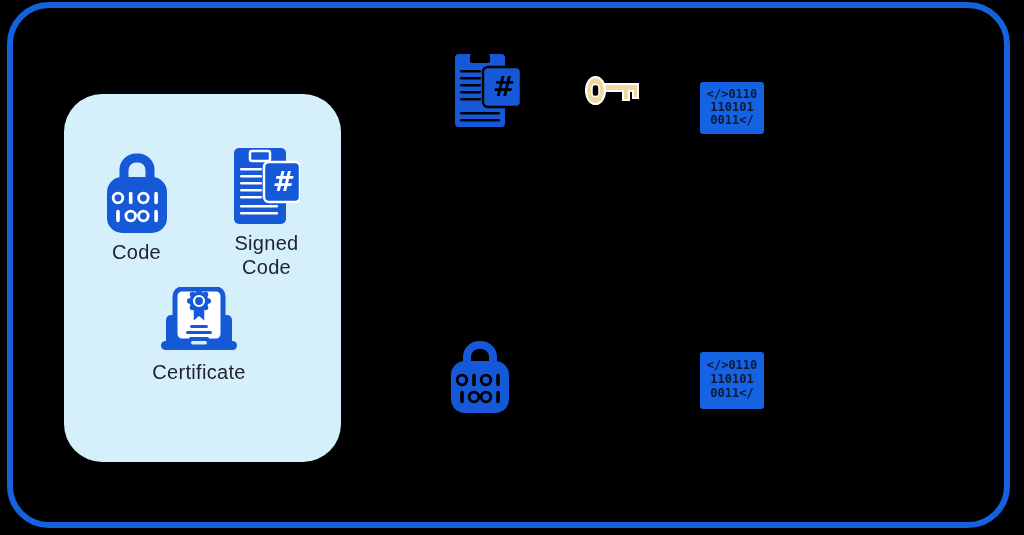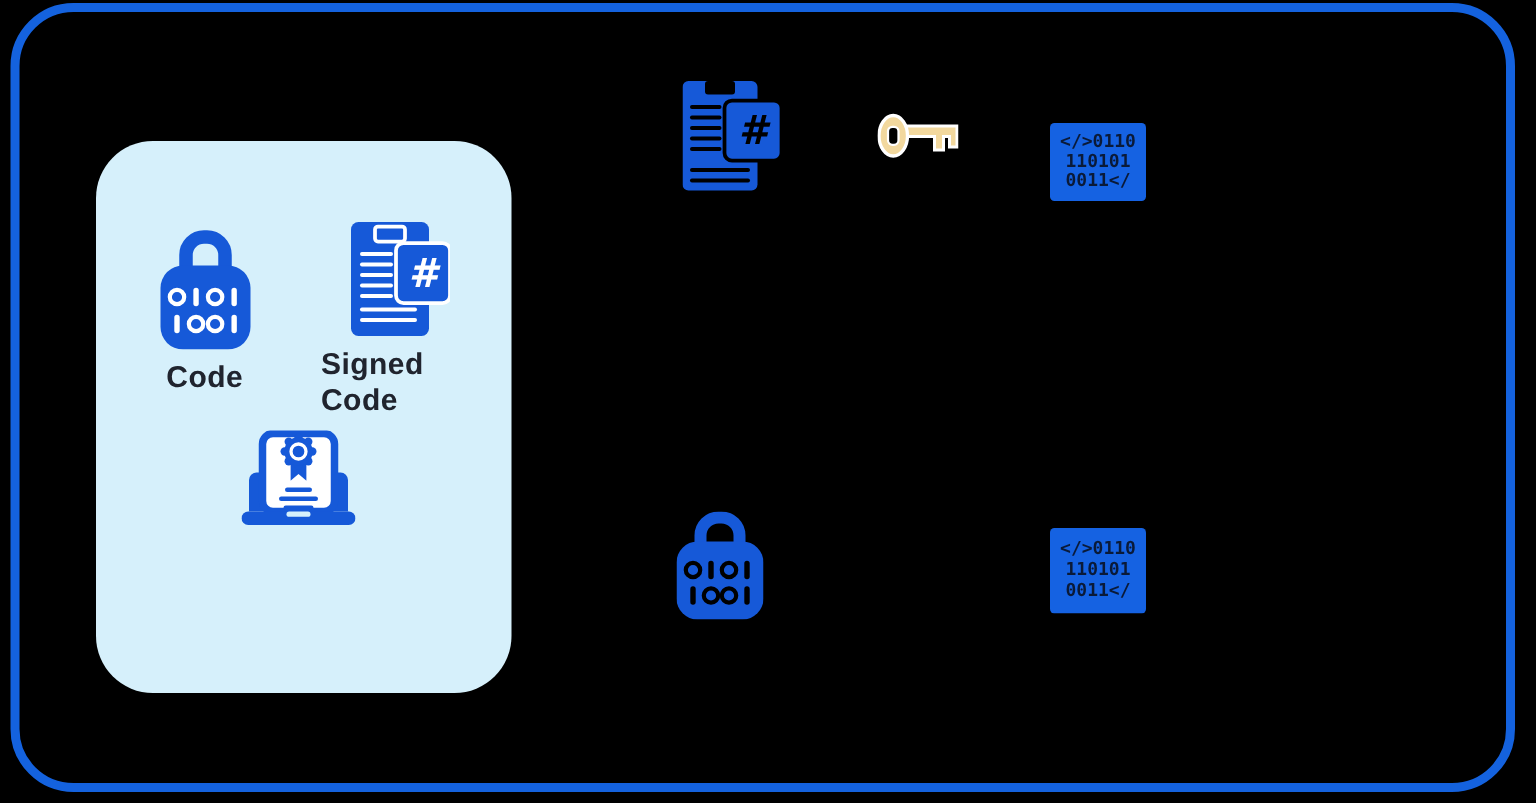--- a/index.html
+++ b/index.html
@@ -12,22 +12,22 @@
     position:absolute;left:7px;top:2px;width:1003px;height:526px;
     box-sizing:border-box;border:6px solid var(--border-blue,#1462DE);
     border-radius:42px;
   }
   .panel{
     position:absolute;left:64px;top:94px;width:277px;height:368px;
     background:var(--panel-bg,#D6F0FB);border-radius:38px;
   }
   .item{position:absolute;display:flex;flex-direction:column;align-items:center;}
   .item .label{
-    margin-top:8px;font-size:20px;line-height:1.18;font-weight:700;
-    color:var(--label-text,#20242E);letter-spacing:.3px;
+    margin-top:8px;font-size:20px;line-height:1.18;font-weight:400;
+    color:var(--label-text,#20242E);text-align:center;letter-spacing:.3px;
   }
   .item-code{left:10px;top:57px;width:125px;}
   .item-signed{left:150px;top:54px;width:105px;}
   .item-cert{left:65px;top:193px;width:140px;}
   .flow{position:absolute;line-height:0;}
   .pos-hashdoc{left:455px;top:54px;}
   .pos-key{left:585px;top:74px;}
   .pos-mon-top{left:700px;top:82px;}
   .pos-lock{left:451px;top:341px;}
   .pos-mon-bottom{left:700px;top:352px;}
@@ -111,20 +111,21 @@
         </g>
         <circle cx="38" cy="14" r="5" fill="none" stroke="#ffffff" stroke-width="2.2"></circle>
         <g class="fill-blue">
           <rect x="29" y="38" width="18" height="3" rx="1.5"></rect>
           <rect x="25" y="44" width="26" height="3" rx="1.5"></rect>
           <rect x="28" y="50" width="20" height="3" rx="1.5"></rect>
         </g>
         <rect x="0" y="54" width="76" height="9" rx="4.5" class="fill-blue"></rect>
         <rect x="30" y="54" width="16" height="3.5" rx="1.75" class="fill-panel"></rect>
       </svg>
+      <div class="label">Certificate</div>
     </div>
   </section>
 
   <div class="flow pos-hashdoc">
     <svg width="68" height="78" viewBox="0 0 68 78">
       <rect x="0" y="0" width="50" height="73" rx="4" class="fill-blue"></rect>
       <rect x="15" y="0" width="20" height="9" rx="2" fill="#000000"></rect>
       <g fill="#000000">
         <rect x="5" y="16" width="21" height="2.6" rx="1.3"></rect>
         <rect x="5" y="23" width="21" height="2.6" rx="1.3"></rect>

